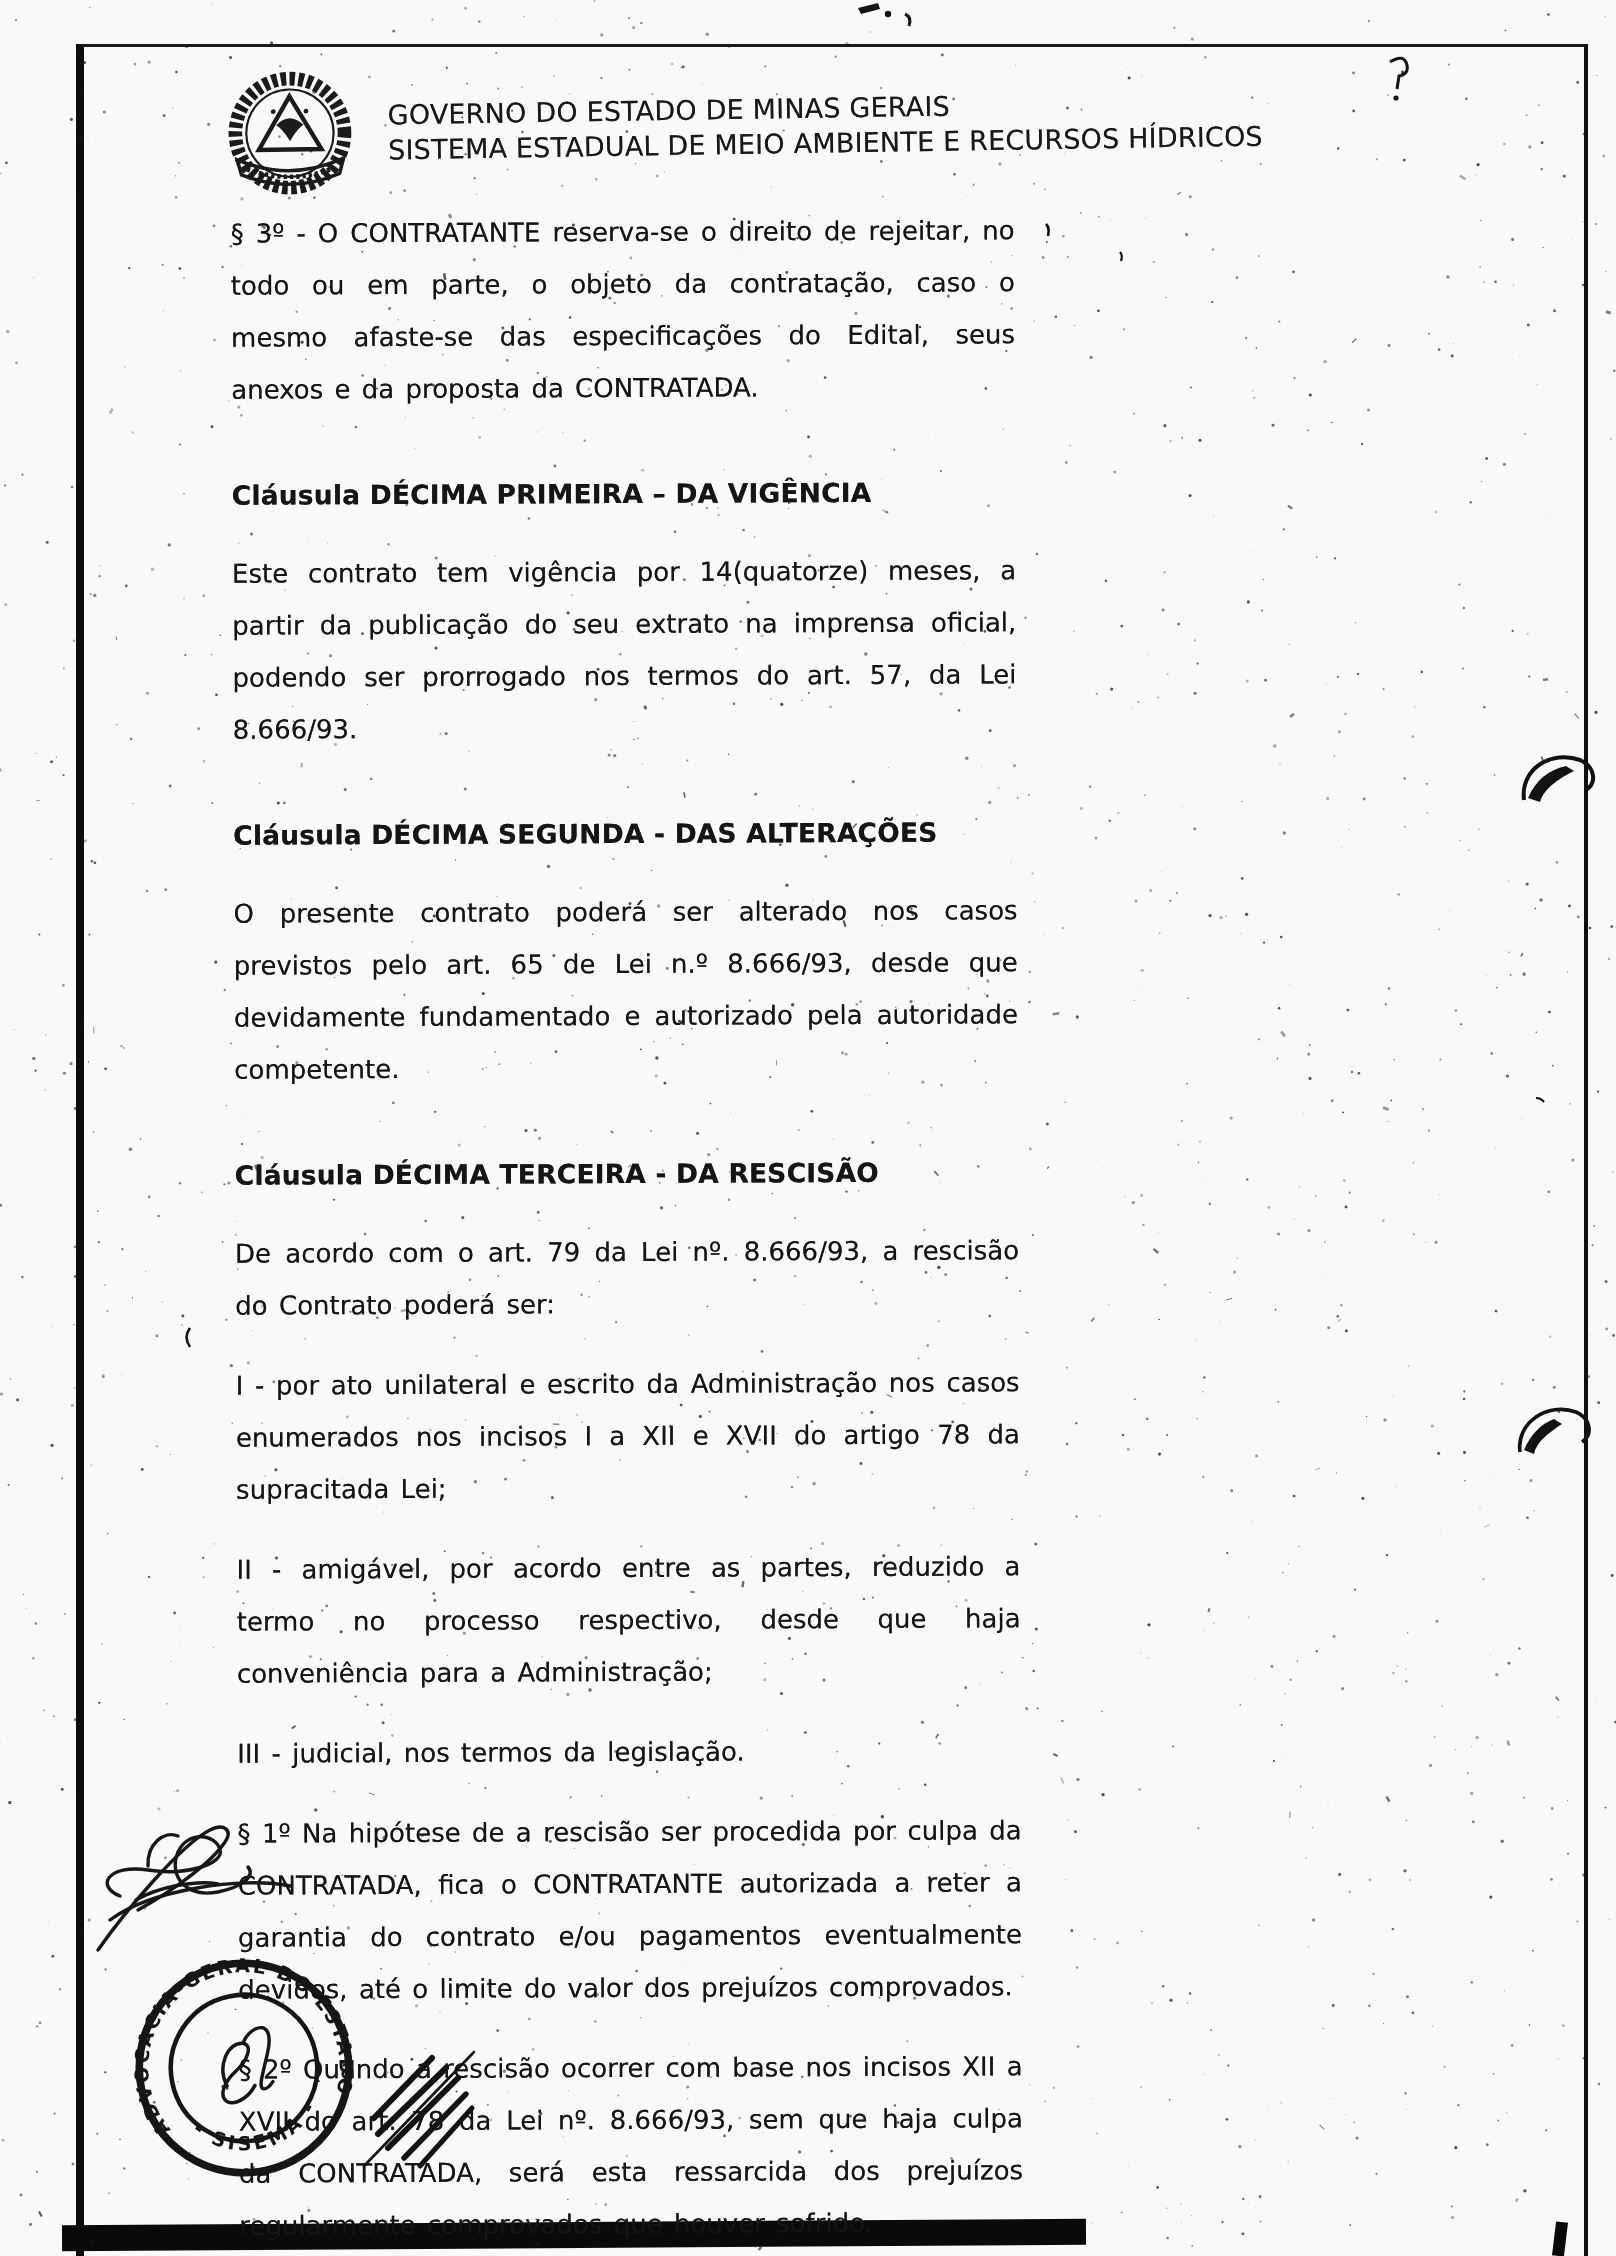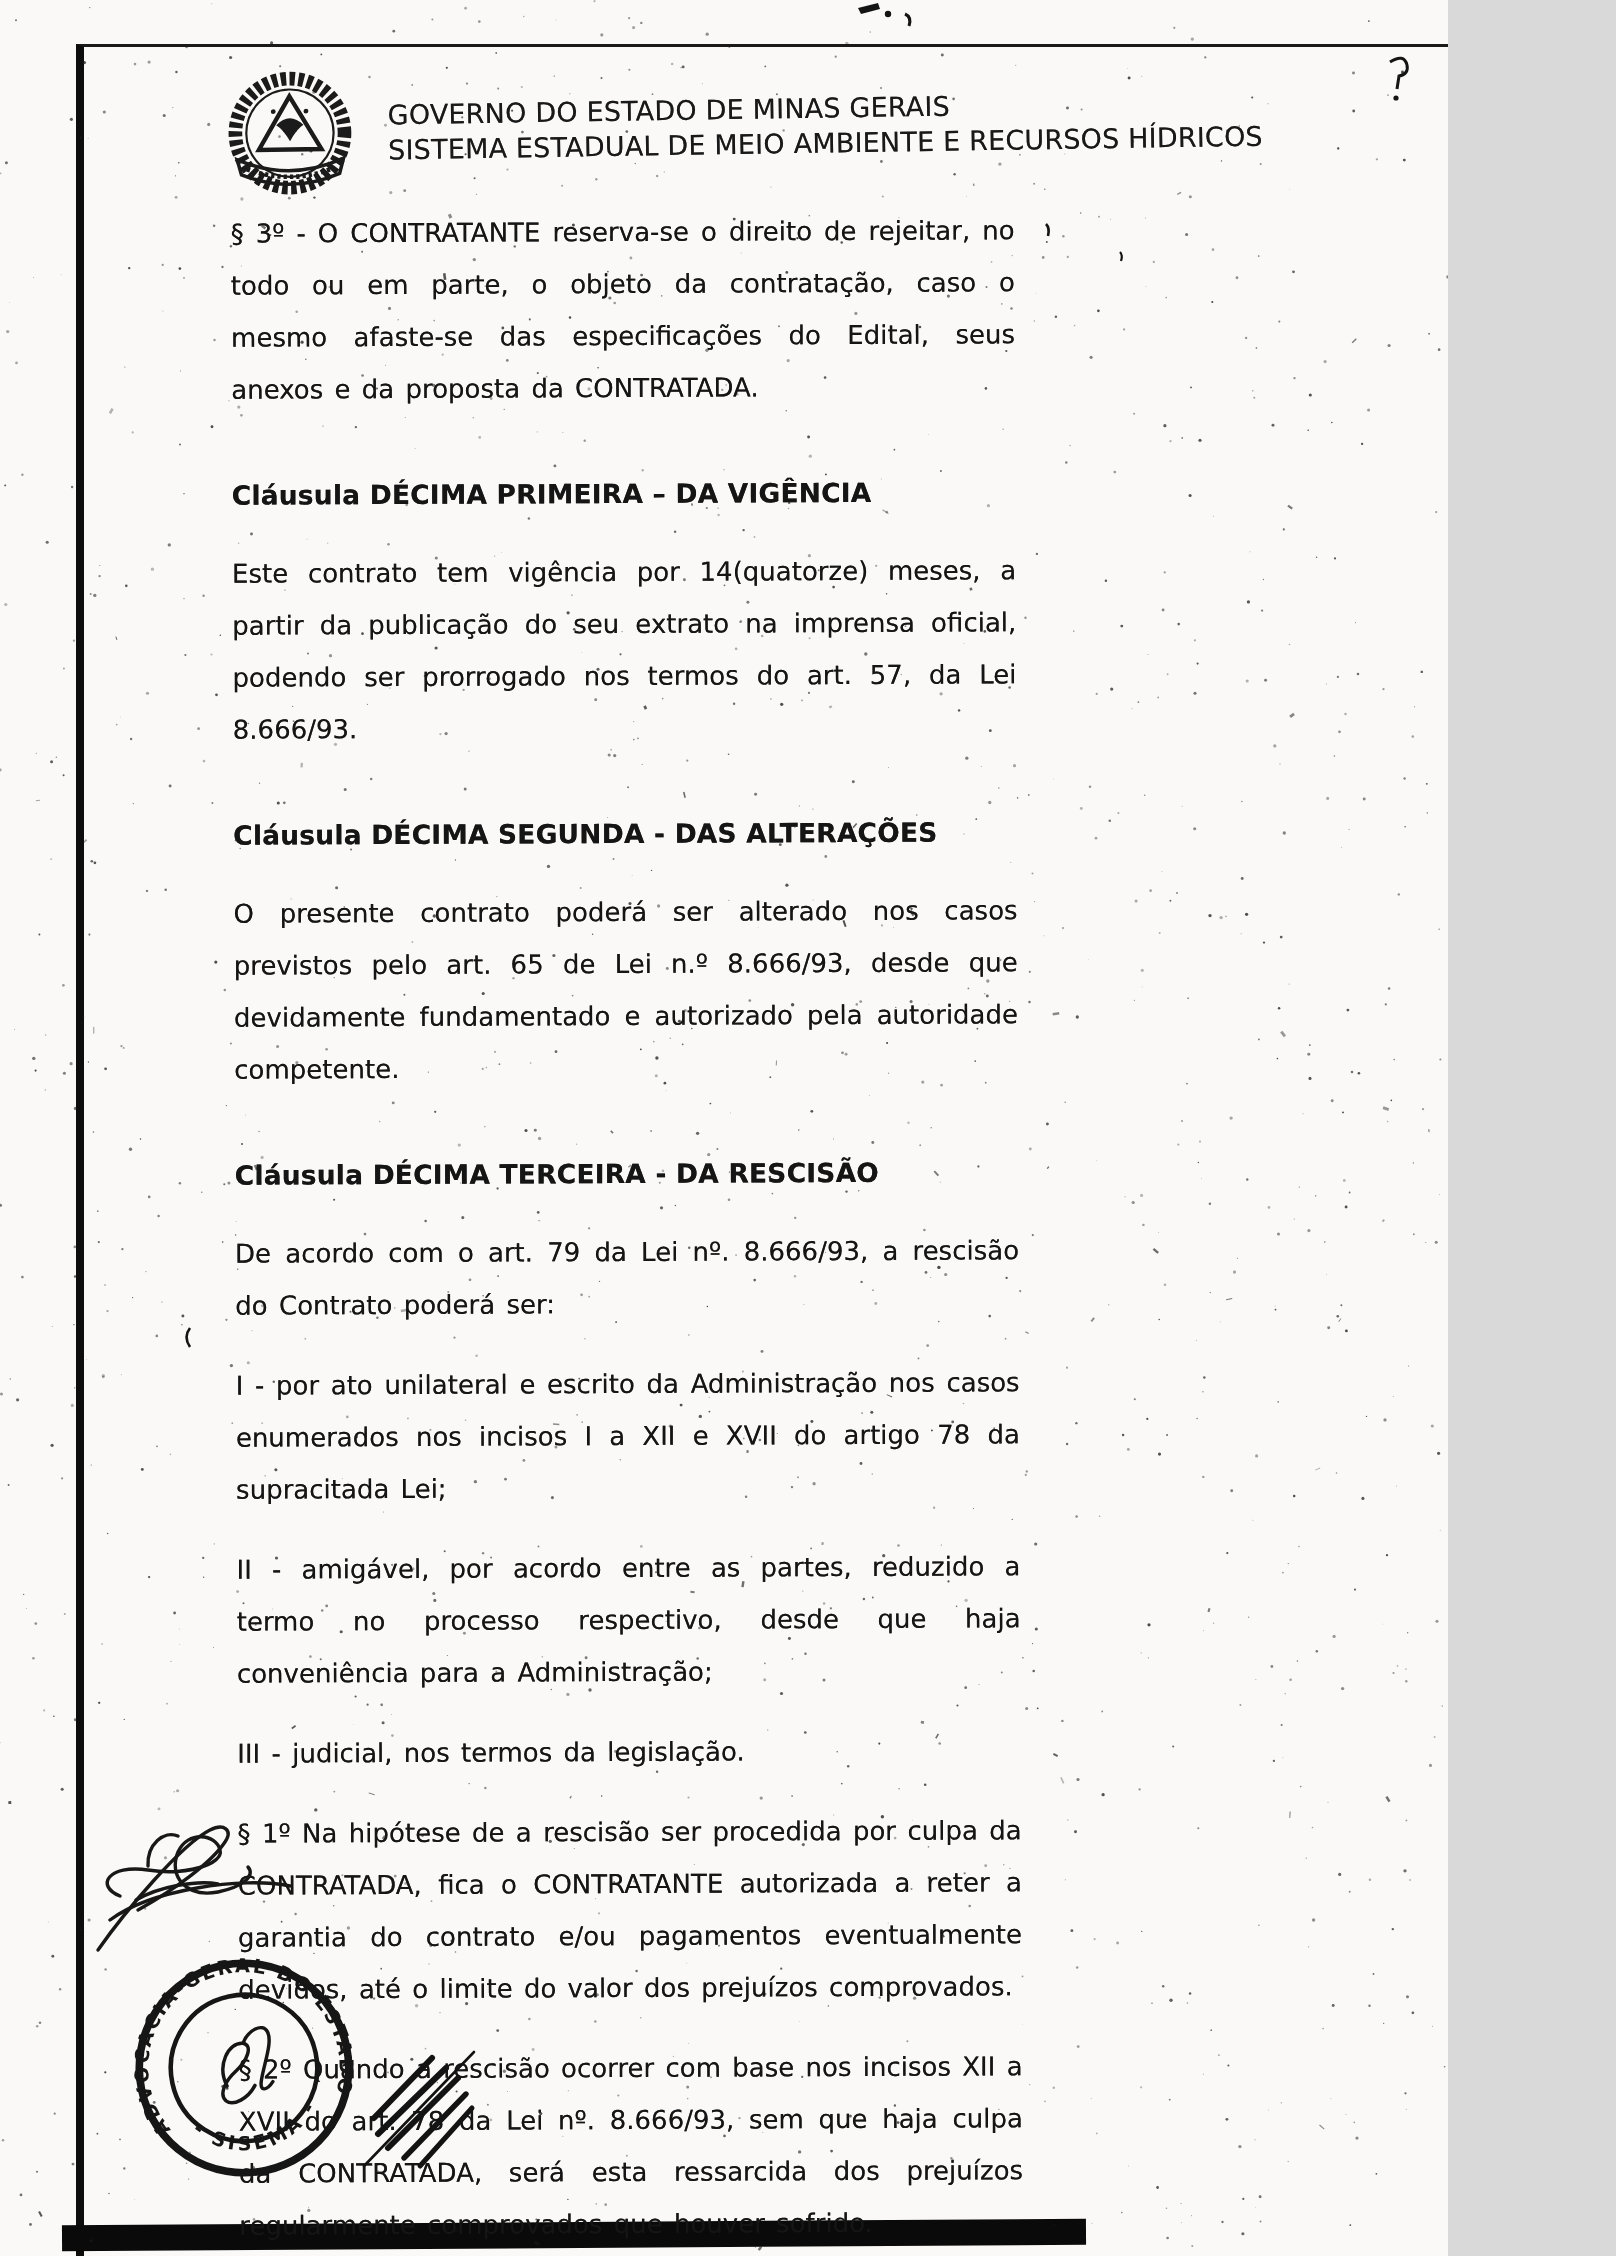--- a/index.html
+++ b/index.html
@@ -1,17 +1,17 @@
 <!DOCTYPE html>
 <html><head>
 <meta charset="utf-8">
 <style>
   html,body{margin:0;padding:0;background:#d9d9d9;}
   .page{
-    position:relative;width:1448px;height:2256px;background:#faf9f7;
+    position:relative;width:1616px;height:2256px;background:#faf9f7;
     overflow:hidden;font-family:"DejaVu Sans",sans-serif;color:#151515;
   }
   
   .frame{
     position:absolute;left:76px;top:44px;width:1512px;height:2212px;
     box-sizing:border-box;border-left:8px solid #0d0d0d;border-top:3px solid #1a1a1a;
     border-right:4px solid #101010;pointer-events:none;
   }
   .scanbar{position:absolute;left:62px;top:2222px;width:1024px;height:26px;background:#0a0a0a;transform:rotate(-.35deg);}
   .scanbar-tick{position:absolute;left:1554px;top:2222px;width:12px;height:34px;background:#0a0a0a;transform:rotate(7deg);}

